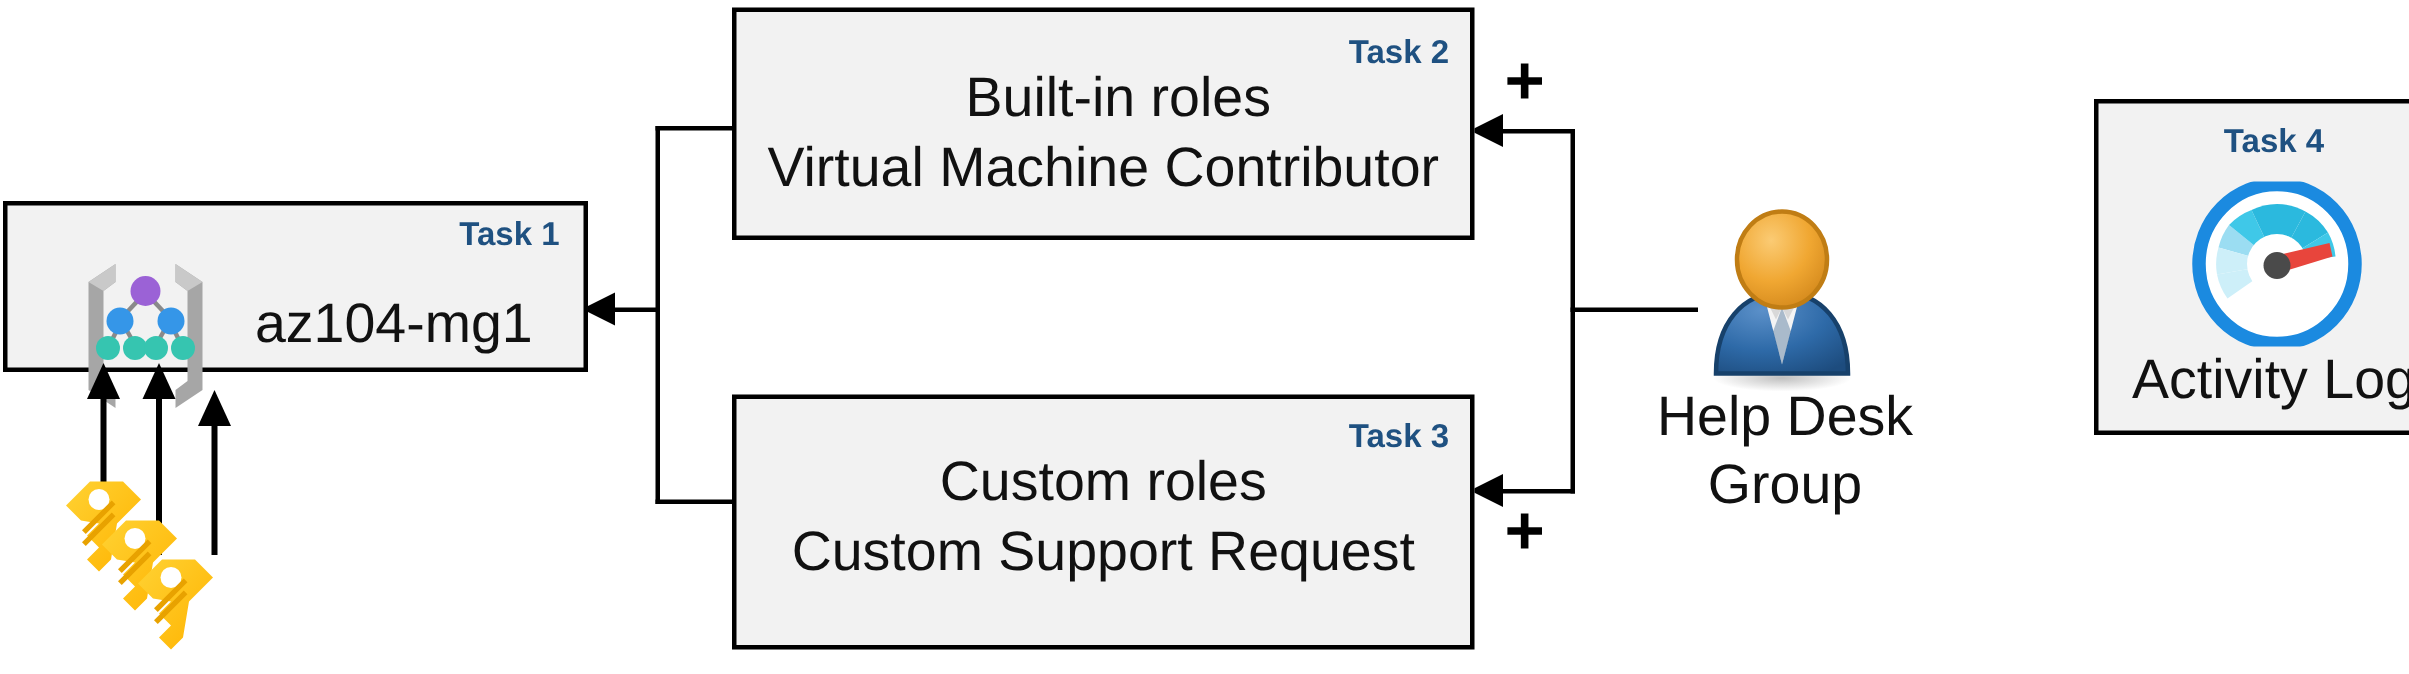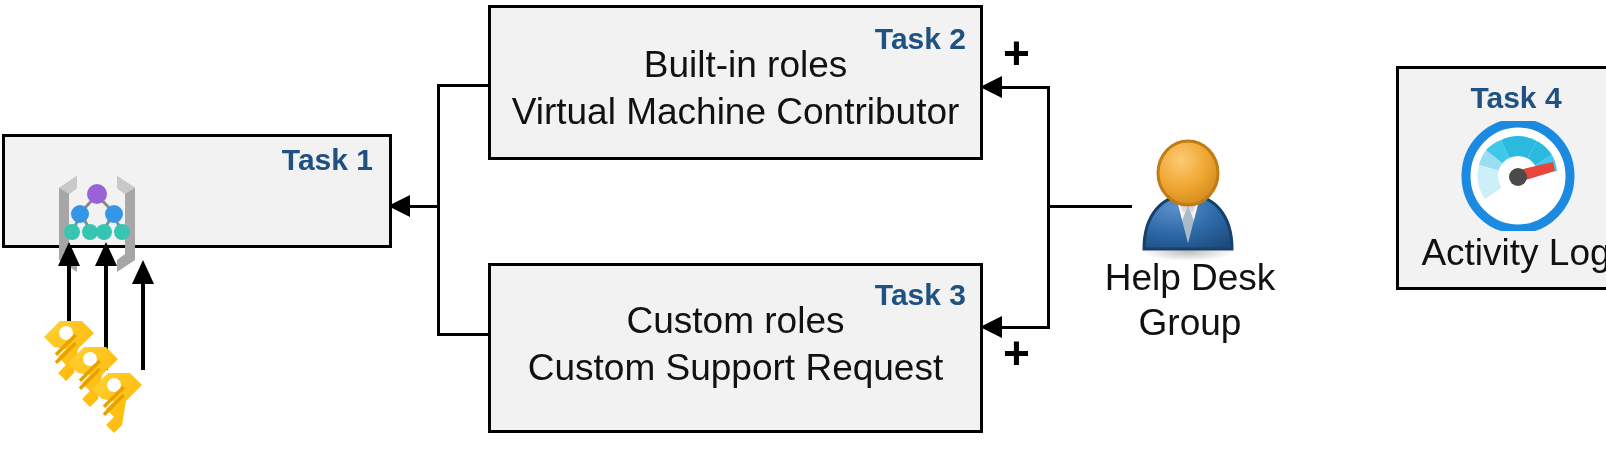--- a/index.html
+++ b/index.html
@@ -20,21 +20,21 @@
   .box {
     position: absolute;
     background: #f2f2f2;
     border: 3px solid #000000;
     box-sizing: border-box;
   }
   .task-label {
     position: absolute;
     color: #1F5181;
     font-weight: bold;
-    font-size: 30px;
+    font-size: 22px;
     letter-spacing: 0px;
     white-space: nowrap;
   }
   .body-text {
     position: absolute;
     color: #111111;
     font-size: 37px;
     line-height: 47px;
     white-space: nowrap;
     font-weight: 400;
@@ -91,20 +91,21 @@
   <div class="line hline" style="left:1000px; top:86px; width:50px;"></div>
   <div class="arrow-left" style="left:980px; top:76px;"></div>
   <div class="line hline" style="left:1000px; top:326px; width:50px;"></div>
   <div class="arrow-left" style="left:980px; top:316px;"></div>
 
   <div class="plus" style="left:1003px; top:30px;">+</div>
   <div class="plus" style="left:1003px; top:330px;">+</div>
 
   <div class="box" style="left:2px; top:134px; width:390px; height:114px;">
     <div class="task-label" style="right:16px; top:6px;">Task 1</div>
+    <div class="body-text" style="left:165px; top:55px;">az104-mg1</div>
   </div>
 
   <div class="icon-wrap" style="left:47px; top:168px; width:100px; height:106px;">
     <svg width="100" height="106" viewBox="0 0 100 106" xmlns="http://www.w3.org/2000/svg">
 
       <path d="M30 8 L12 20 L12 92 L30 104 L30 92 L22 86 L22 26 L30 20 Z" fill="#a6a6a6"></path>
       <path d="M30 8 L12 20 L22 26 L30 20 Z" fill="#c9c9c9"></path>
 
       <path d="M70 8 L88 20 L88 92 L70 104 L70 92 L78 86 L78 26 L70 20 Z" fill="#a6a6a6"></path>
       <path d="M70 8 L88 20 L78 26 L70 20 Z" fill="#c9c9c9"></path>

